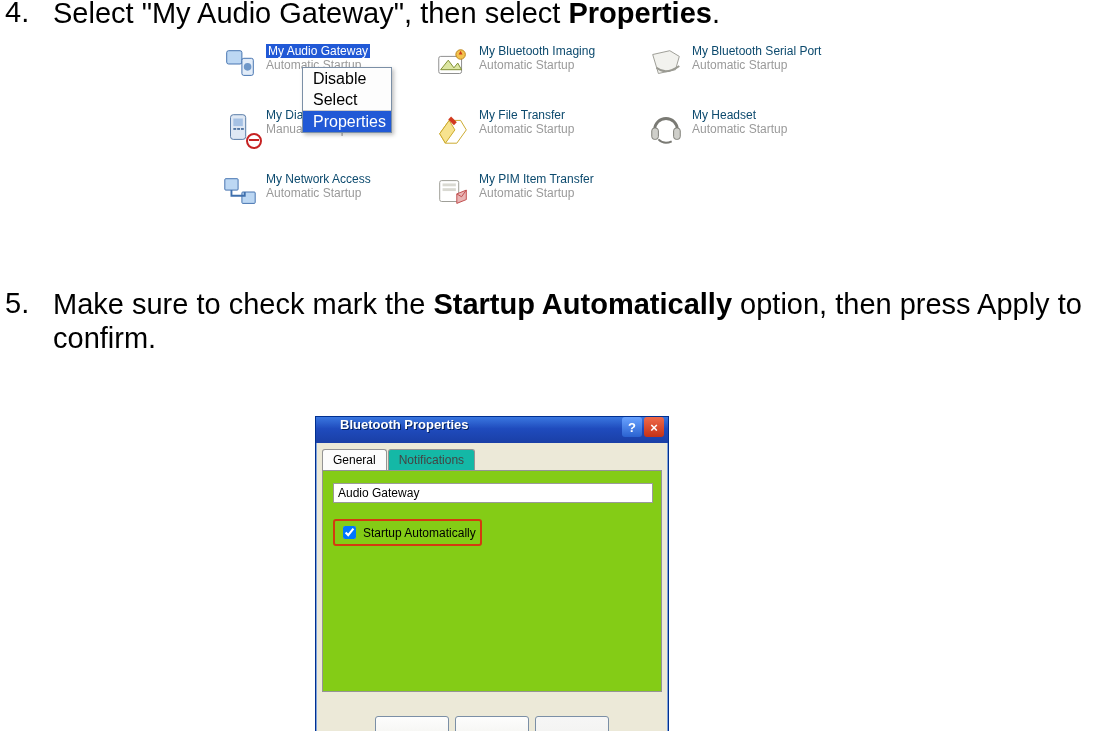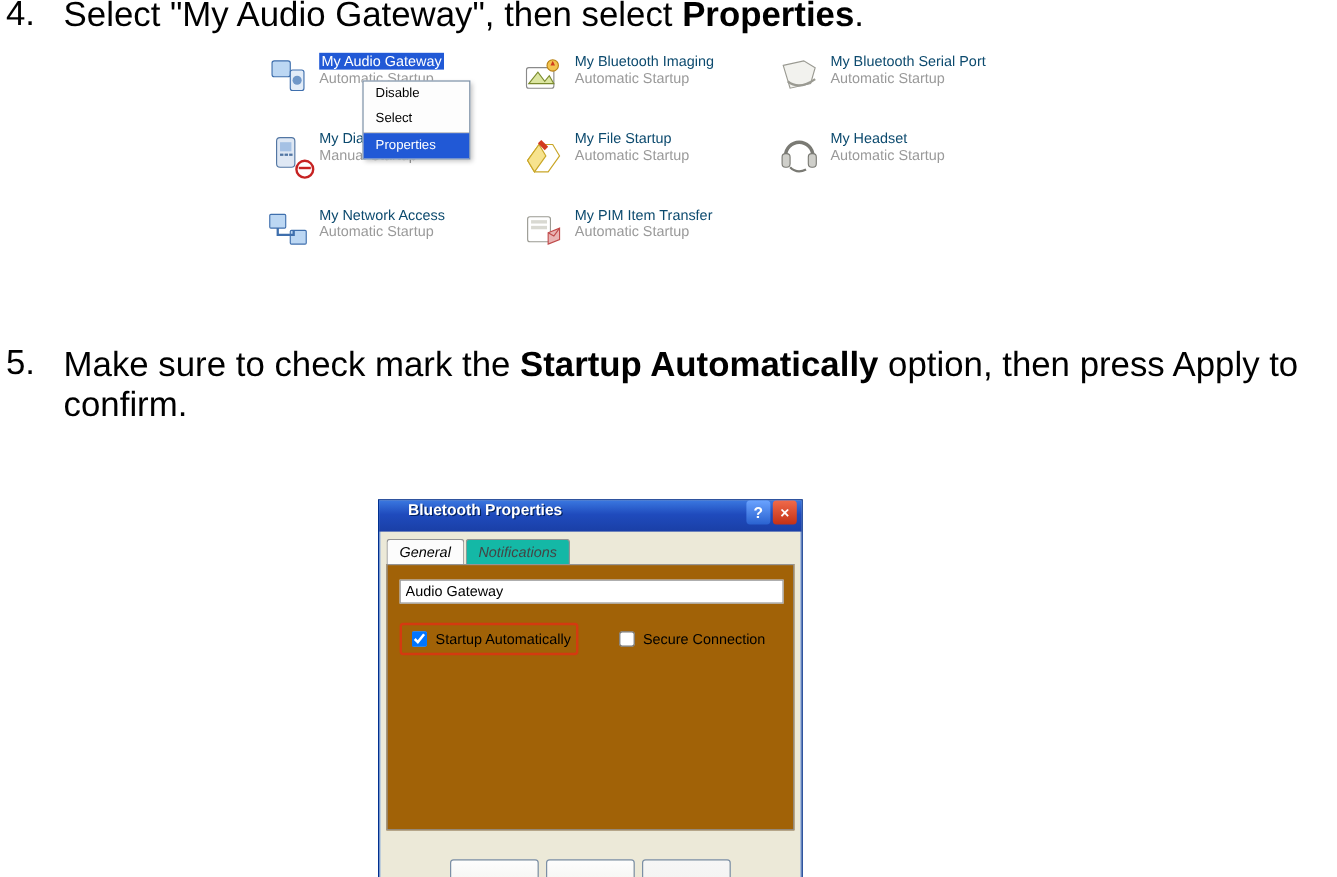--- a/index.html
+++ b/index.html
@@ -83,21 +83,21 @@
   
   .ctx-menu {
     position: absolute;
     left: 302px; 
     top: 67px;
     width: 88px;
     background: #fdfdfd;
     border: 1px solid #7b8fa6;
     box-shadow: 2px 2px 4px rgba(0,0,0,.25);
     font-family: Tahoma, sans-serif;
-    font-size: 11px;
+    font-size: 16px;
     z-index: 20;
   }
   .ctx-item {
     padding: 3px 10px;
     line-height: 15px;
     color: #000;
   }
   .ctx-item.sep-above { border-top: 1px solid #c9c9c9; }
   .ctx-item.hover {
     background: #2159d6;
@@ -160,35 +160,34 @@
     font-size: 13px; font-weight: 700; color: #fff;
   }
   .dlg-btn.help  { background: linear-gradient(#6aa3ff,#2a62d0); }
   .dlg-btn.close { background: linear-gradient(#f06a4a,#c43116); }
 
   .tabstrip {
     display: flex;
     align-items: flex-start;
     padding: 6px 6px 0 6px;
     gap: 1px;
-    font-style: italic;
   }
   .tab {
     padding: 3px 10px;
     border: 1px solid #949494;
     border-bottom: none;
     background: #fcfcfc;
     border-radius: 3px 3px 0 0;
     font-size: 12px;
     color: #000;
   }
   .tab.inactive { background: #14b8a6; color: #444; }
   .tabpanel {
     margin: 0 6px 18px 6px;
-    background: #a16207;
+    background: #84cc16;
     border: 1px solid #949494;
     height: 220px;
     position: relative;
   }
   .field-row {
     position: absolute; left: 10px; top: 12px;
     display: flex; align-items: center; gap: 10px;
     width: 320px;
   }
   .field-row input[type=text] {
@@ -303,21 +302,21 @@
 
     <div class="svc">
       <span class="icon-slot">
         <svg class="ic" viewBox="0 0 40 40">
           <path d="M6 26 l10 -14 h12 l6 10 l-10 14 h-12 z" fill="#fff" stroke="#c9a627"></path>
           <path d="M6 26 l10 -14 l6 10 l-10 14 z" fill="#f7e38e" stroke="#c9a627"></path>
           <path d="M18 8 l6 6 l-3 3 l-6 -6 z" fill="#d23a1e"></path>
         </svg>
       </span>
       <div class="labels">
-        <div class="name">My File Startup</div>
+        <div class="name">My File Transfer</div>
         <div class="status">Automatic Startup</div>
       </div>
     </div>
 
     <div class="svc">
       <span class="icon-slot">
         <svg class="ic" viewBox="0 0 40 40">
           <path d="M8 22 a12 12 0 0 1 24 0" fill="none" stroke="#7a7a74" stroke-width="3"></path>
           <rect x="5" y="20" width="7" height="12" rx="3" fill="#cfcfca" stroke="#7a7a74"></rect>
           <rect x="28" y="20" width="7" height="12" rx="3" fill="#cfcfca" stroke="#7a7a74"></rect>
@@ -393,24 +392,20 @@
       <div class="field-row">
         <input type="text" value="Audio Gateway" style="">
       </div>
       <div class="opts-row">
         <span class="highlight-box">
           <label class="chk">
             <input type="checkbox" checked="" style="">
             <span>Startup Automatically</span>
           </label>
         </span>
-        <label class="chk">
-          <input type="checkbox" style="">
-          <span>Secure Connection</span>
-        </label>
       </div>
     </div>
 
     <div class="dlg-actions">
       <button class="winbtn">OK</button>
       <button class="winbtn">Cancel</button>
       <button class="winbtn dim">Apply</button>
     </div>
   </div>
 

